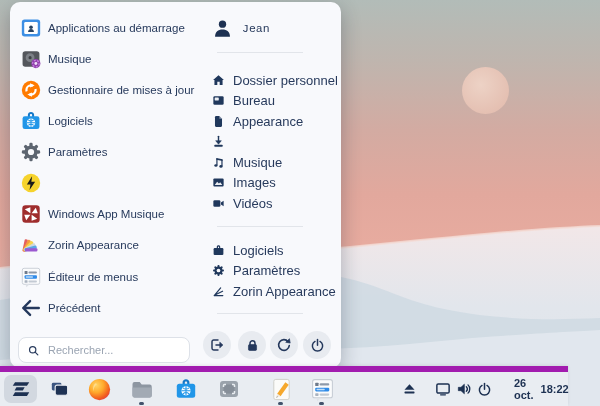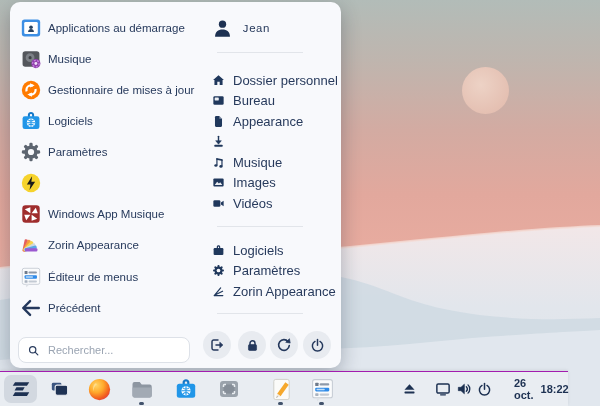--- a/index.html
+++ b/index.html
@@ -29,21 +29,21 @@
   .user .lbl{font-size:11.5px;color:#273a5c;}
   .divider{position:absolute;left:207px;width:86px;height:1px;background:#e2e5ea;}
   .rrow{position:absolute;left:202px;display:flex;align-items:center;gap:8px;height:18px;cursor:default;}
   .rrow .ic{width:13px;height:13px;flex:none;display:flex;}
   .rrow .lbl{font-size:13px;color:#273a5c;white-space:nowrap;}
   .sbtn{position:absolute;top:329px;width:28px;height:28px;border-radius:50%;background:#e8ebf0;
     display:flex;align-items:center;justify-content:center;}
 
   
   .taskbar{position:absolute;left:0;bottom:0;width:568px;height:34px;background:#e9edf2;
-    border-top:1px solid #a21caf;box-shadow:0 -1px 3px rgba(0,0,0,.08);}
+    border-top:6px solid #a21caf;box-shadow:0 -1px 3px rgba(0,0,0,.08);}
   .zbtn{position:absolute;left:4px;top:3px;width:33px;height:28px;border-radius:7px;background:#d2d8e0;
     display:flex;align-items:center;justify-content:center;}
   .tb-app{position:absolute;top:4px;width:26px;height:26px;display:flex;align-items:center;justify-content:center;}
   .ind{position:absolute;bottom:1.5px;width:5px;height:2.5px;border-radius:1.5px;background:#42536c;}
   .tray-ic{position:absolute;display:flex;}
   .clock{position:absolute;left:514px;top:0;height:34px;display:flex;align-items:center;gap:7px;
     font-size:11px;font-weight:bold;color:#1d3152;}
 </style>
 </head>
 <body>

